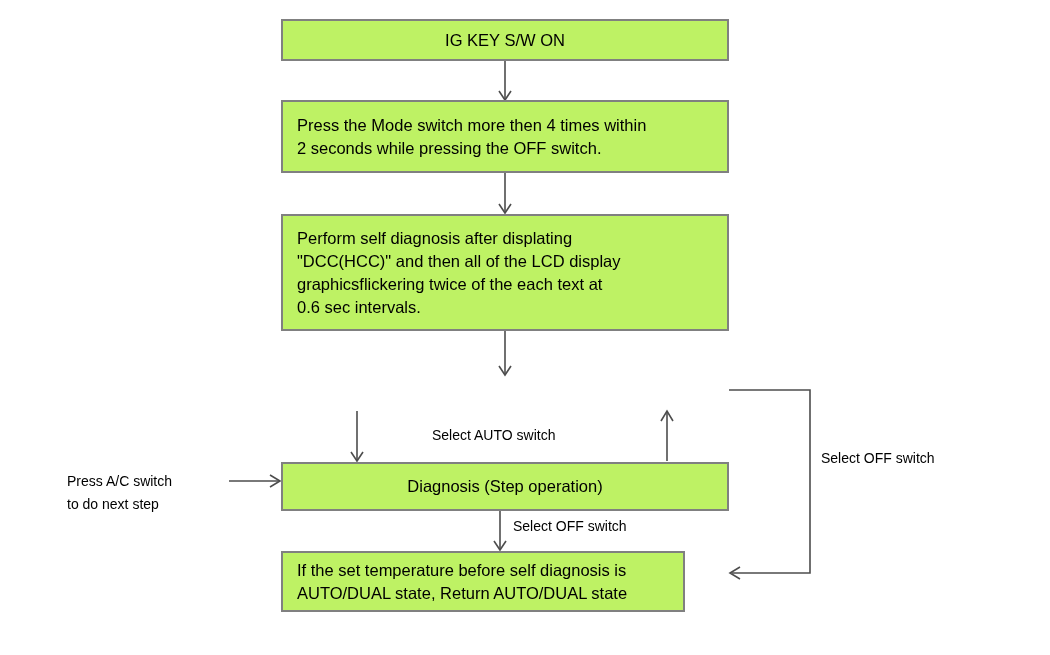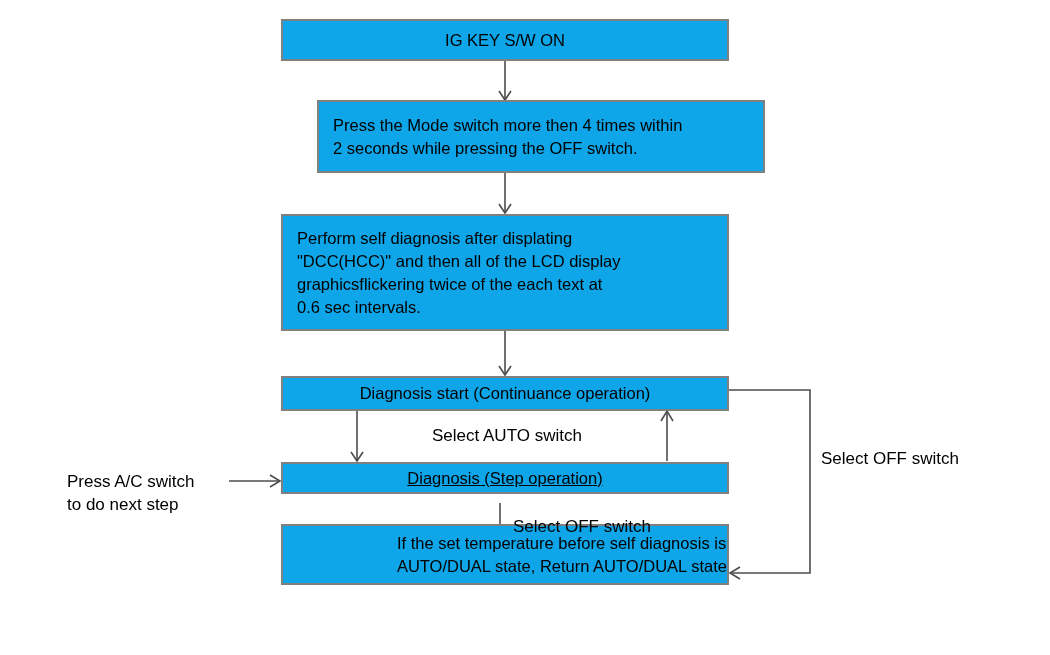--- a/index.html
+++ b/index.html
@@ -12,21 +12,21 @@
     width: 1050px;
     height: 655px;
     background: #ffffff;
     font-family: "Liberation Sans", sans-serif;
     overflow: hidden;
   }
   .node {
     position: absolute;
     box-sizing: border-box;
     border: 2px solid #808080;
-    background: #0ea5e9;
+    background: #bef264;
     color: #000000;
     font-size: 16.5px;
     line-height: 23px;
     white-space: pre-line;
   }
   .node.center {
     display: flex;
     align-items: center;
     justify-content: center;
     text-align: center;
@@ -34,21 +34,21 @@
   .node.left {
     display: flex;
     align-items: center;
     justify-content: flex-start;
     text-align: left;
     padding-left: 14px;
   }
   .label {
     position: absolute;
     color: #000000;
-    font-size: 17px;
+    font-size: 14px;
     line-height: 23px;
     white-space: pre-line;
   }
   svg.edges {
     position: absolute;
     left: 0;
     top: 0;
     width: 1050px;
     height: 655px;
     pointer-events: none;
@@ -88,41 +88,38 @@
     <polyline class="head" points="740,567 730,573 740,579"></polyline>
 
     <line x1="229" y1="481" x2="279" y2="481"></line>
     <polyline class="head" points="270,475 280,481 270,487"></polyline>
   </svg>
 
   <div class="node center" style="left:281px; top:19px; width:448px; height:42px;">
     <span>IG KEY S/W ON</span>
   </div>
 
-  <div class="node left" style="left:281px; top:100px; width:448px; height:73px;margin-left:36px;">
+  <div class="node left" style="left:281px; top:100px; width:448px; height:73px;">
     <span>Press the Mode switch more then 4 times within
 2 seconds while pressing the OFF switch.</span>
   </div>
 
   <div class="node left" style="left:281px; top:214px; width:448px; height:117px;">
     <span>Perform self diagnosis after displating
 "DCC(HCC)" and then all of the LCD display
 graphicsflickering twice of the each text at
 0.6 sec intervals.</span>
   </div>
 
-  <div class="node center" style="left:281px; top:376px; width:448px; height:35px;">
-    <span>Diagnosis start (Continuance operation)</span>
-  </div>
 
-  <div class="node center" style="left:281px; top:462px; width:448px; height:32px;text-decoration:underline;">
+  <div class="node center" style="left:281px; top:462px; width:448px; height:49px;">
     <span>Diagnosis (Step operation)</span>
   </div>
 
-  <div class="node left" style="left:281px; top:524px; width:448px; height:61px;justify-content:flex-end;">
+  <div class="node left" style="left:281px; top:551px; width:404px; height:61px;">
     <span>If the set temperature before self diagnosis is
 AUTO/DUAL state, Return AUTO/DUAL state</span>
   </div>
 
   <div class="label" style="left:432px; top:424px;">Select AUTO switch</div>
 
   <div class="label" style="left:513px; top:515px;">Select OFF switch</div>
 
   <div class="label" style="left:821px; top:447px;">Select OFF switch</div>
 

